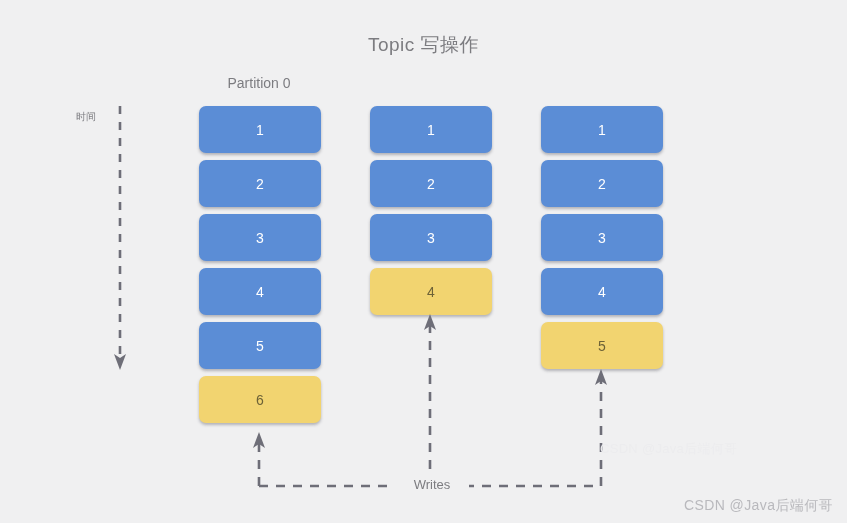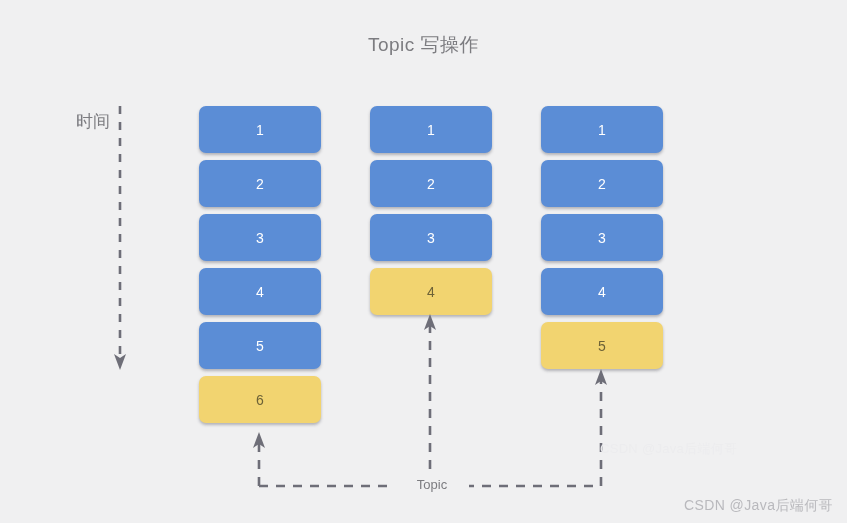--- a/index.html
+++ b/index.html
@@ -43,21 +43,21 @@
   }
   .col-header.c0 { left: 179px; }
   .col-header.c1 { left: 351px; }
   .col-header.c2 { left: 522px; }
 
   
   .time-label {
     position: absolute;
     left: 76px;
     top: 110px;
-    font-size: 17px;
+    font-size: 10px;
     color: #7c7c80;
   }
   .time-axis {
     position: absolute;
     left: 100px;
     top: 104px;
     width: 40px;
     height: 270px;
   }
 
@@ -132,20 +132,21 @@
     letter-spacing: 0.3px;
   }
 </style>
 </head>
 <body>
 
 <div id="canvas">
 
   <div class="title">Topic 写操作</div>
 
+  <div class="col-header c0">Partition 0</div>
 
   <div class="time-label">时间</div>
   <svg class="time-axis" viewBox="0 0 40 270">
     <line x1="20" y1="2" x2="20" y2="252" stroke="#6e6e78" stroke-width="2.6" stroke-dasharray="8,8" stroke-linecap="butt"></line>
     <path d="M20 266 L14 250 L20 254 L26 250 Z" fill="#6e6e78"></path>
   </svg>
 
   <div class="partition c0">
       <div class="msg-box blue">
         <span>1</span>
@@ -204,18 +205,18 @@
       <path d="M430 486 L430 326"></path>
       <path d="M601 486 L601 381"></path>
       <path d="M259 486 L395 486"></path>
       <path d="M465 486 L601 486"></path>
     </g>
     <path d="M259 432 L253 448 L259 444 L265 448 Z" fill="#6e6e78"></path>
     <path d="M430 314 L424 330 L430 326 L436 330 Z" fill="#6e6e78"></path>
     <path d="M601 369 L595 385 L601 381 L607 385 Z" fill="#6e6e78"></path>
   </svg>
 
-  <div class="writes-label">Topic</div>
+  <div class="writes-label">Writes</div>
 
   <div class="watermark-faint">CSDN @Java后端何哥</div>
   <div class="watermark">CSDN @Java后端何哥</div>
 
 </div>
 
 </body></html>

